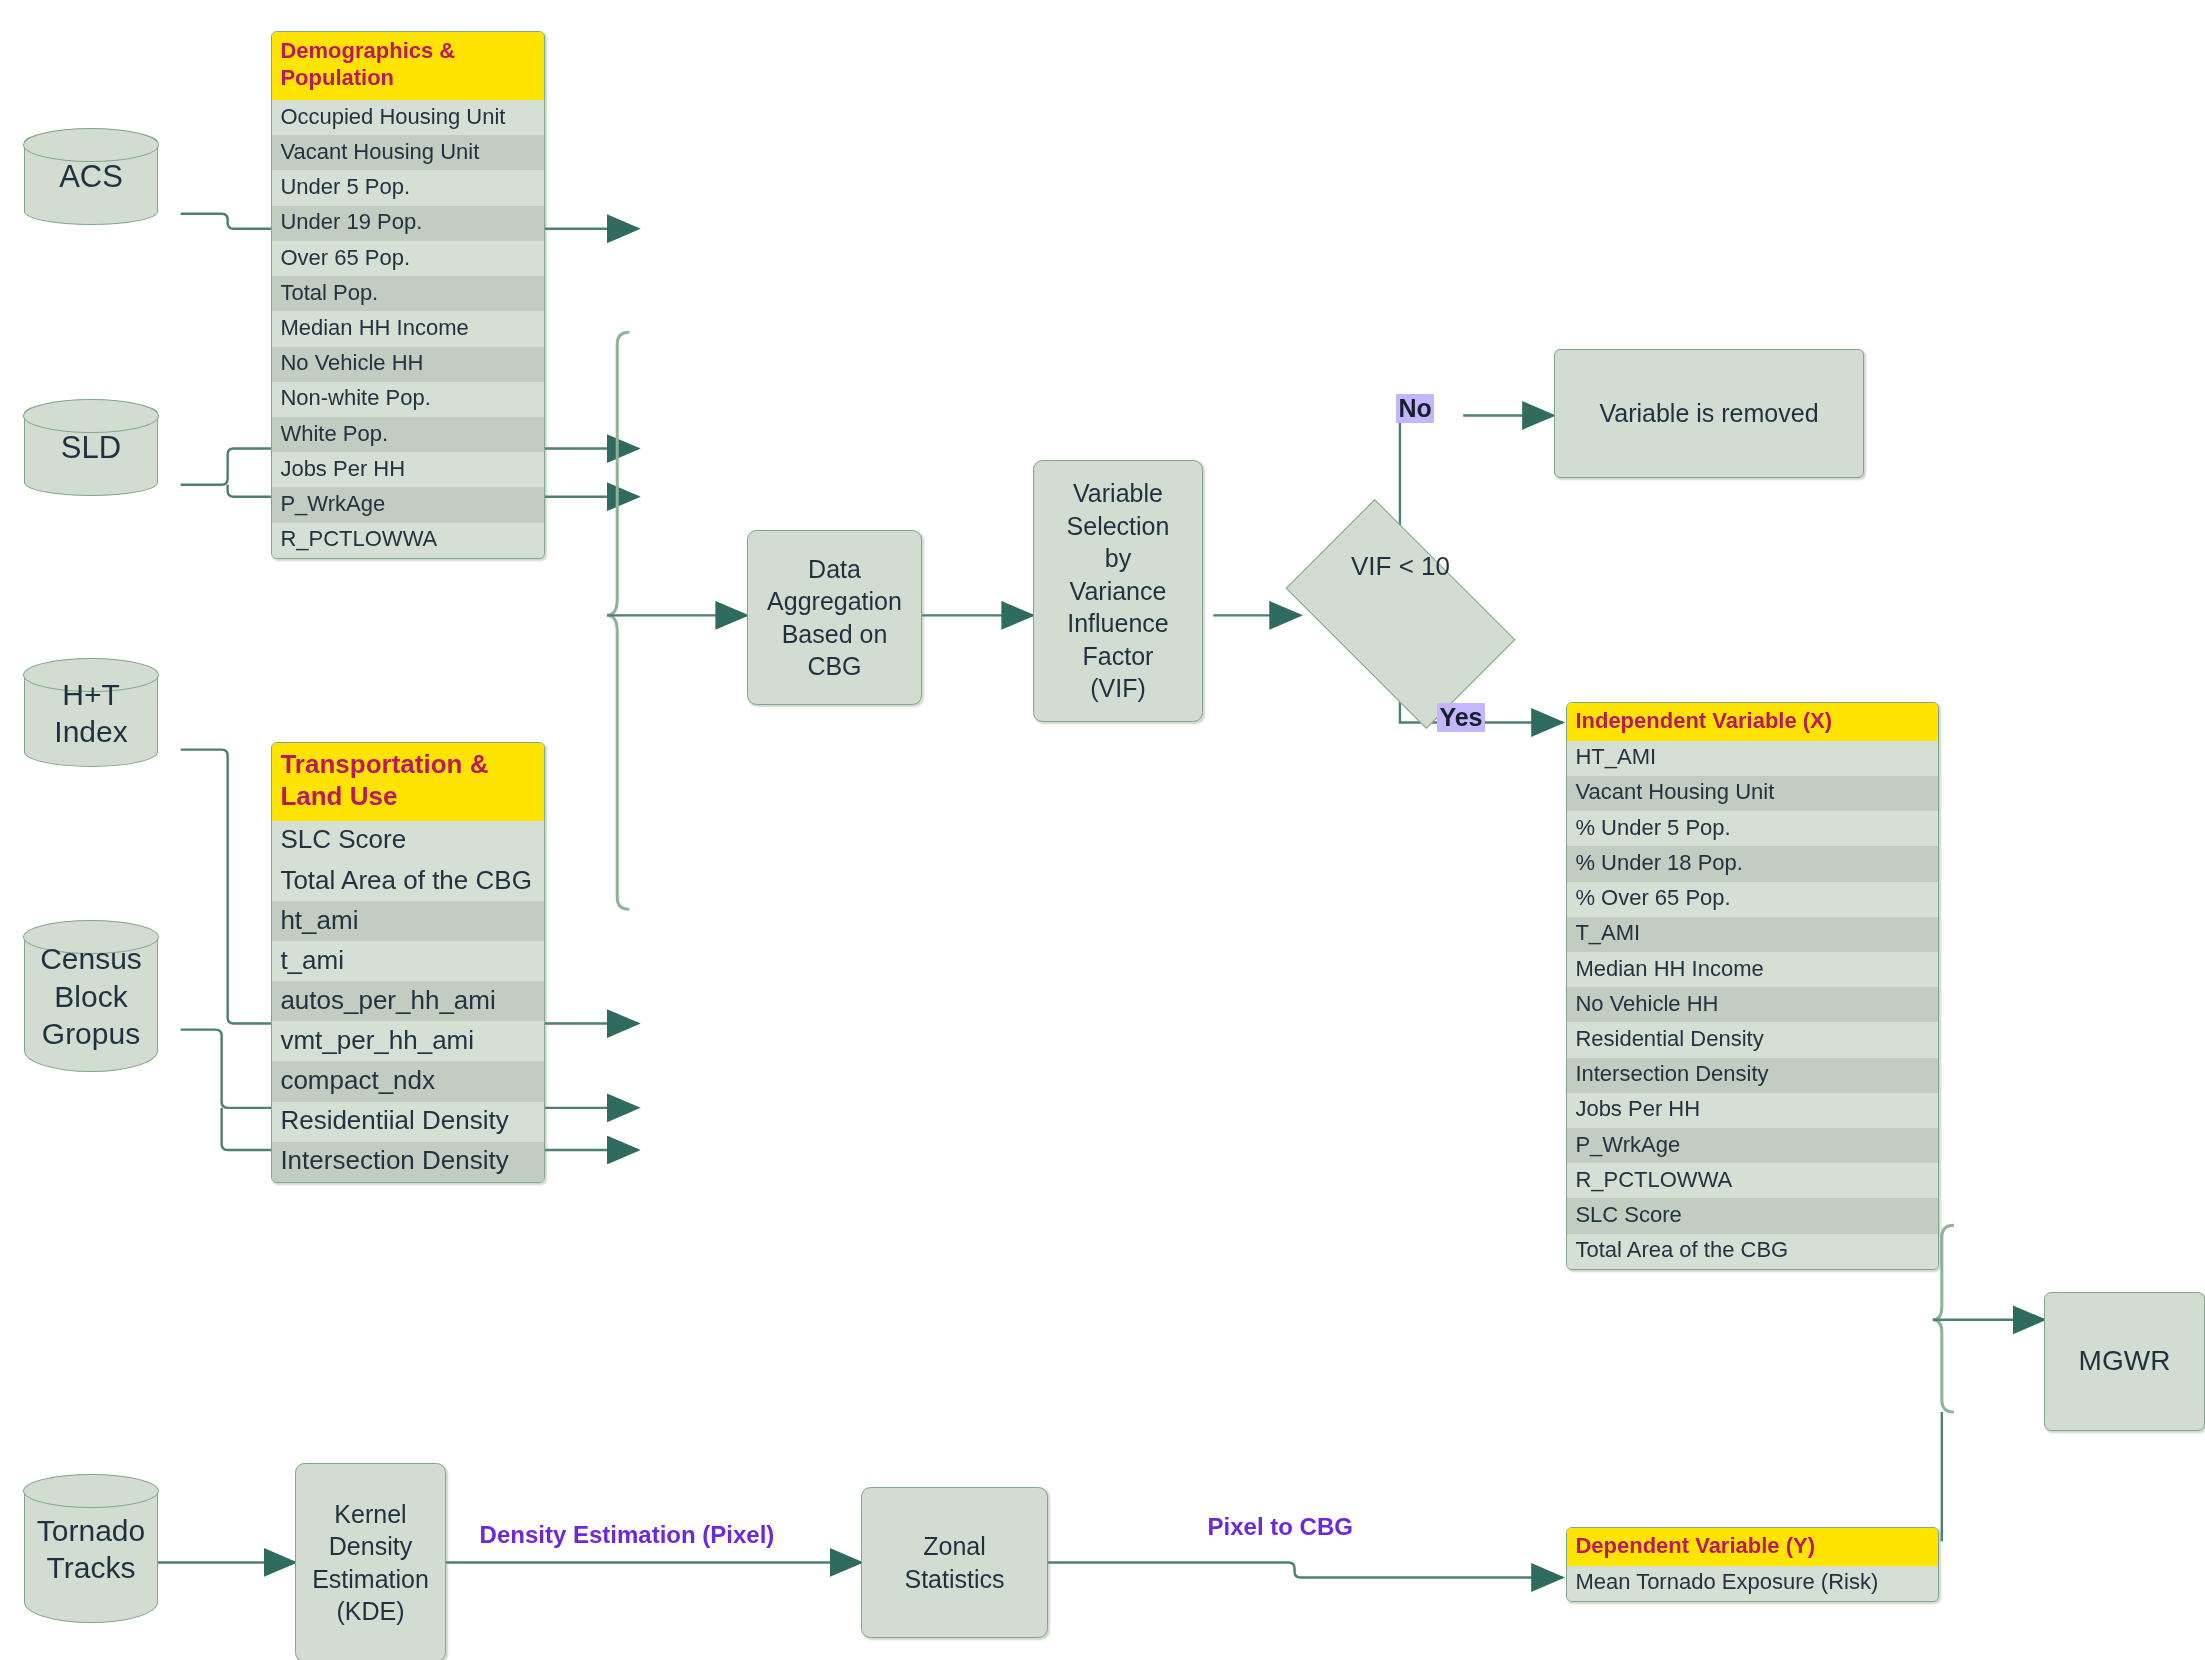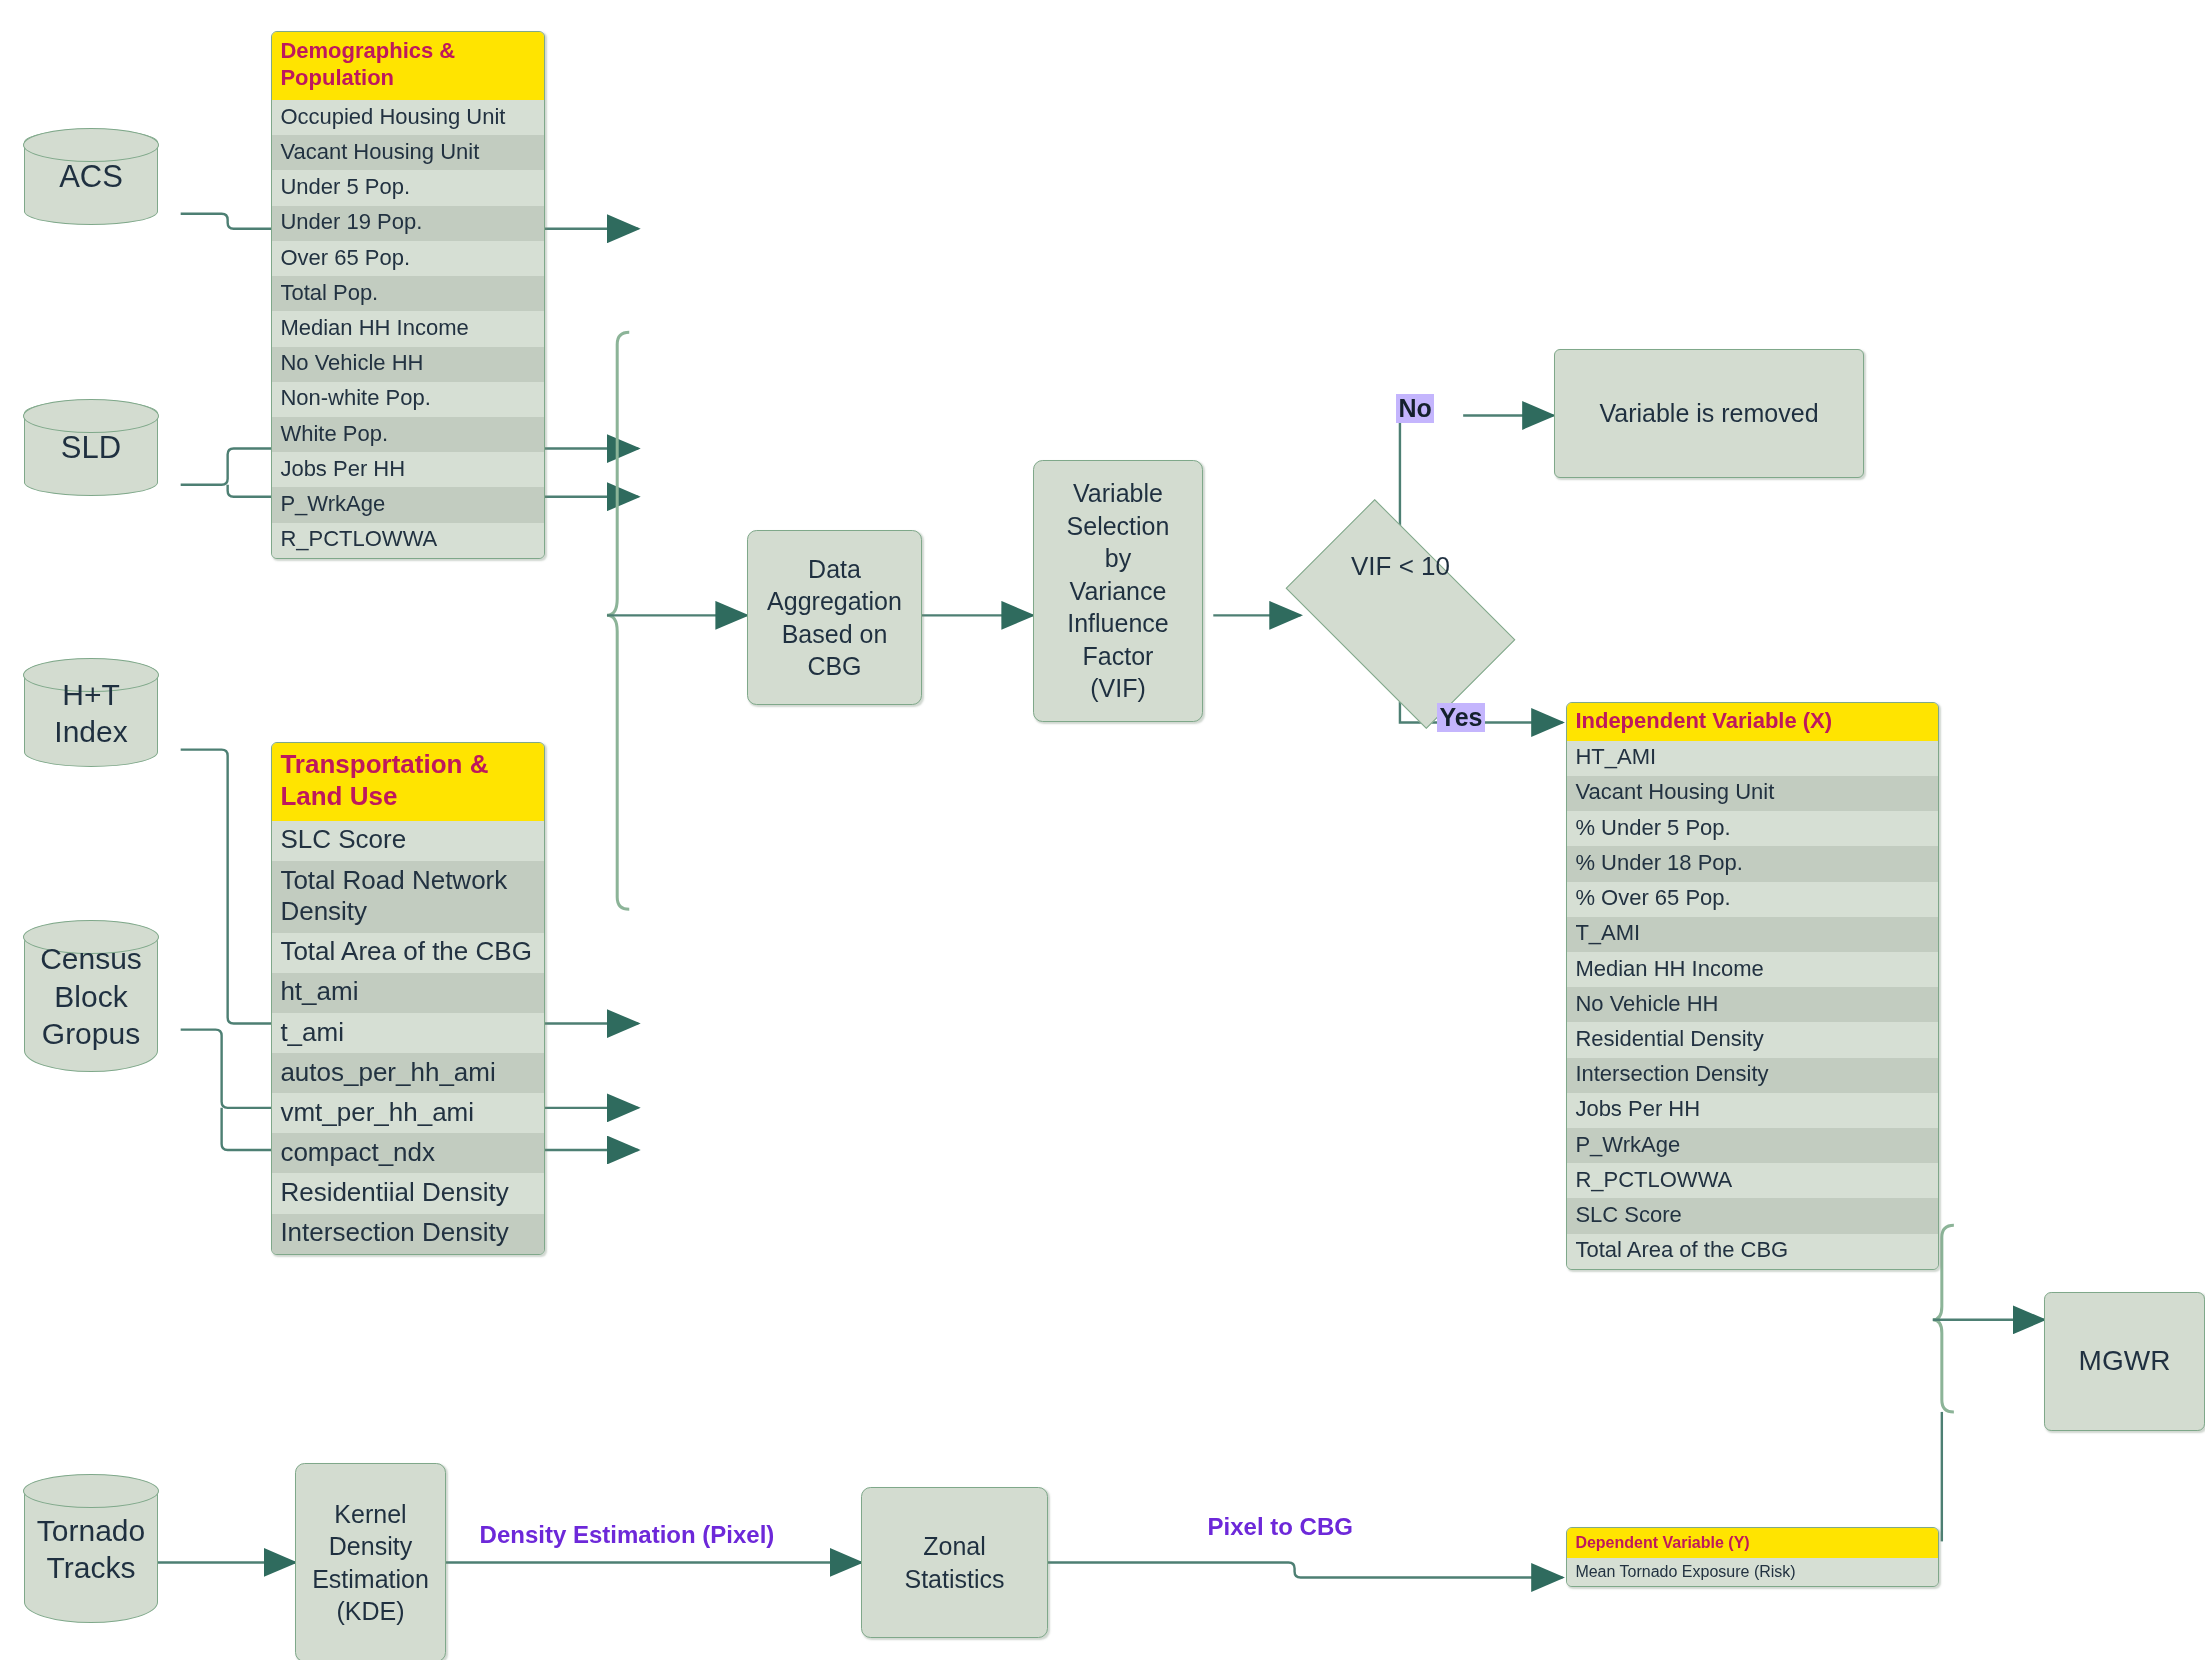--- a/index.html
+++ b/index.html
@@ -212,21 +212,20 @@
         <div class="trow norm">Jobs Per HH</div>
         <div class="trow alt">P_WrkAge</div>
         <div class="trow norm">R_PCTLOWWA</div>
       </div>
   </div>
 
   <div class="vtable" style="left:271px;top:723px;width:274px;font-size:26px;margin-top:19px;">
     <div class="thead">Transportation &amp; Land Use</div>
     <div id="trans-rows">
         <div class="trow norm">SLC Score</div>
-        <div class="trow alt">Total Road Network Density</div>
         <div class="trow norm">Total Area of the CBG</div>
         <div class="trow alt">ht_ami</div>
         <div class="trow norm">t_ami</div>
         <div class="trow alt">autos_per_hh_ami</div>
         <div class="trow norm">vmt_per_hh_ami</div>
         <div class="trow alt">compact_ndx</div>
         <div class="trow norm">Residentiial Density</div>
         <div class="trow alt">Intersection Density</div>
       </div>
   </div>
@@ -295,21 +294,21 @@
 
   <div class="edge-label" style="left:476px;top:1521px;font-size:24px;">Density Estimation (Pixel)</div>
 
   <div class="node" style="left:861px;top:1487px;width:187px;height:151px;font-size:25px;">
     <div class="node-label">Zonal
 Statistics</div>
   </div>
 
   <div class="edge-label" style="left:1204px;top:1513px;font-size:24px;">Pixel to CBG</div>
 
-  <div class="vtable" style="left:1566px;top:1527px;width:373px;font-size:16px;">
+  <div class="vtable" style="left:1566px;top:1527px;width:373px;font-size:22px;">
     <div class="thead" style="padding:4.8px 8.4px 6px 8.4px;">Dependent Variable (Y)</div>
     <div id="dep-rows">
         <div class="trow norm">Mean Tornado Exposure (Risk)</div>
       </div>
   </div>
 
 </div>
 
 
 </body></html>

